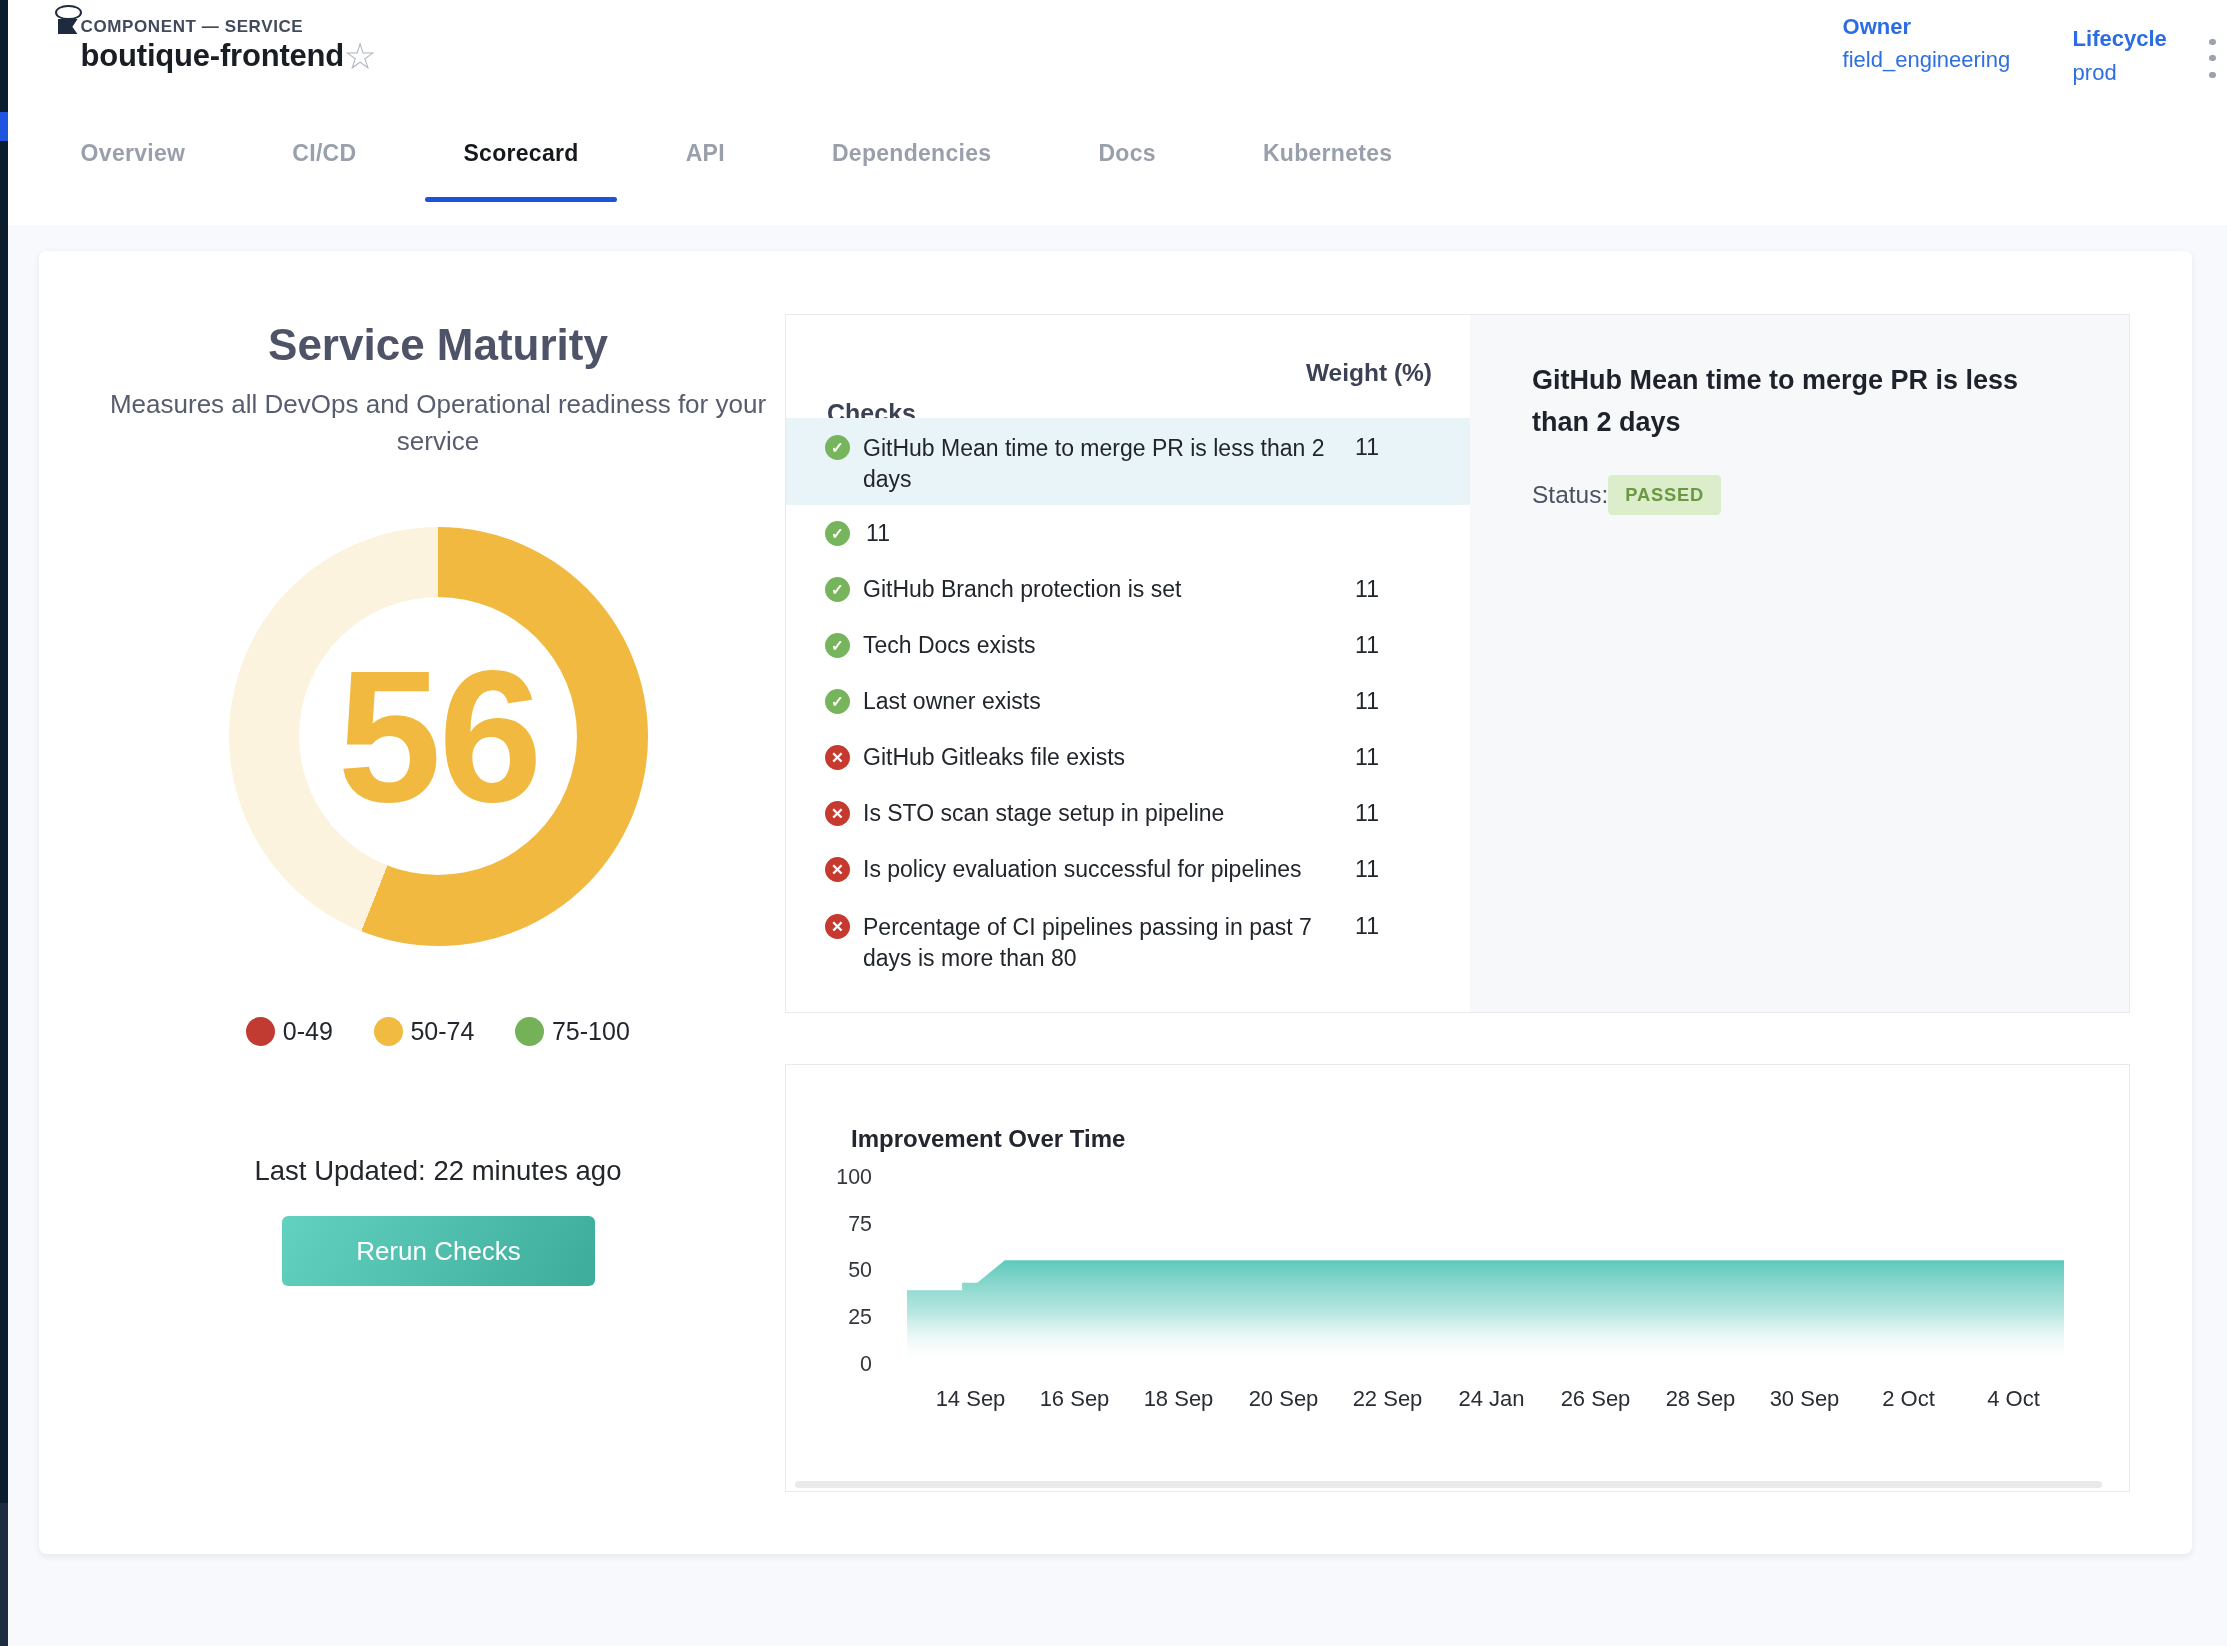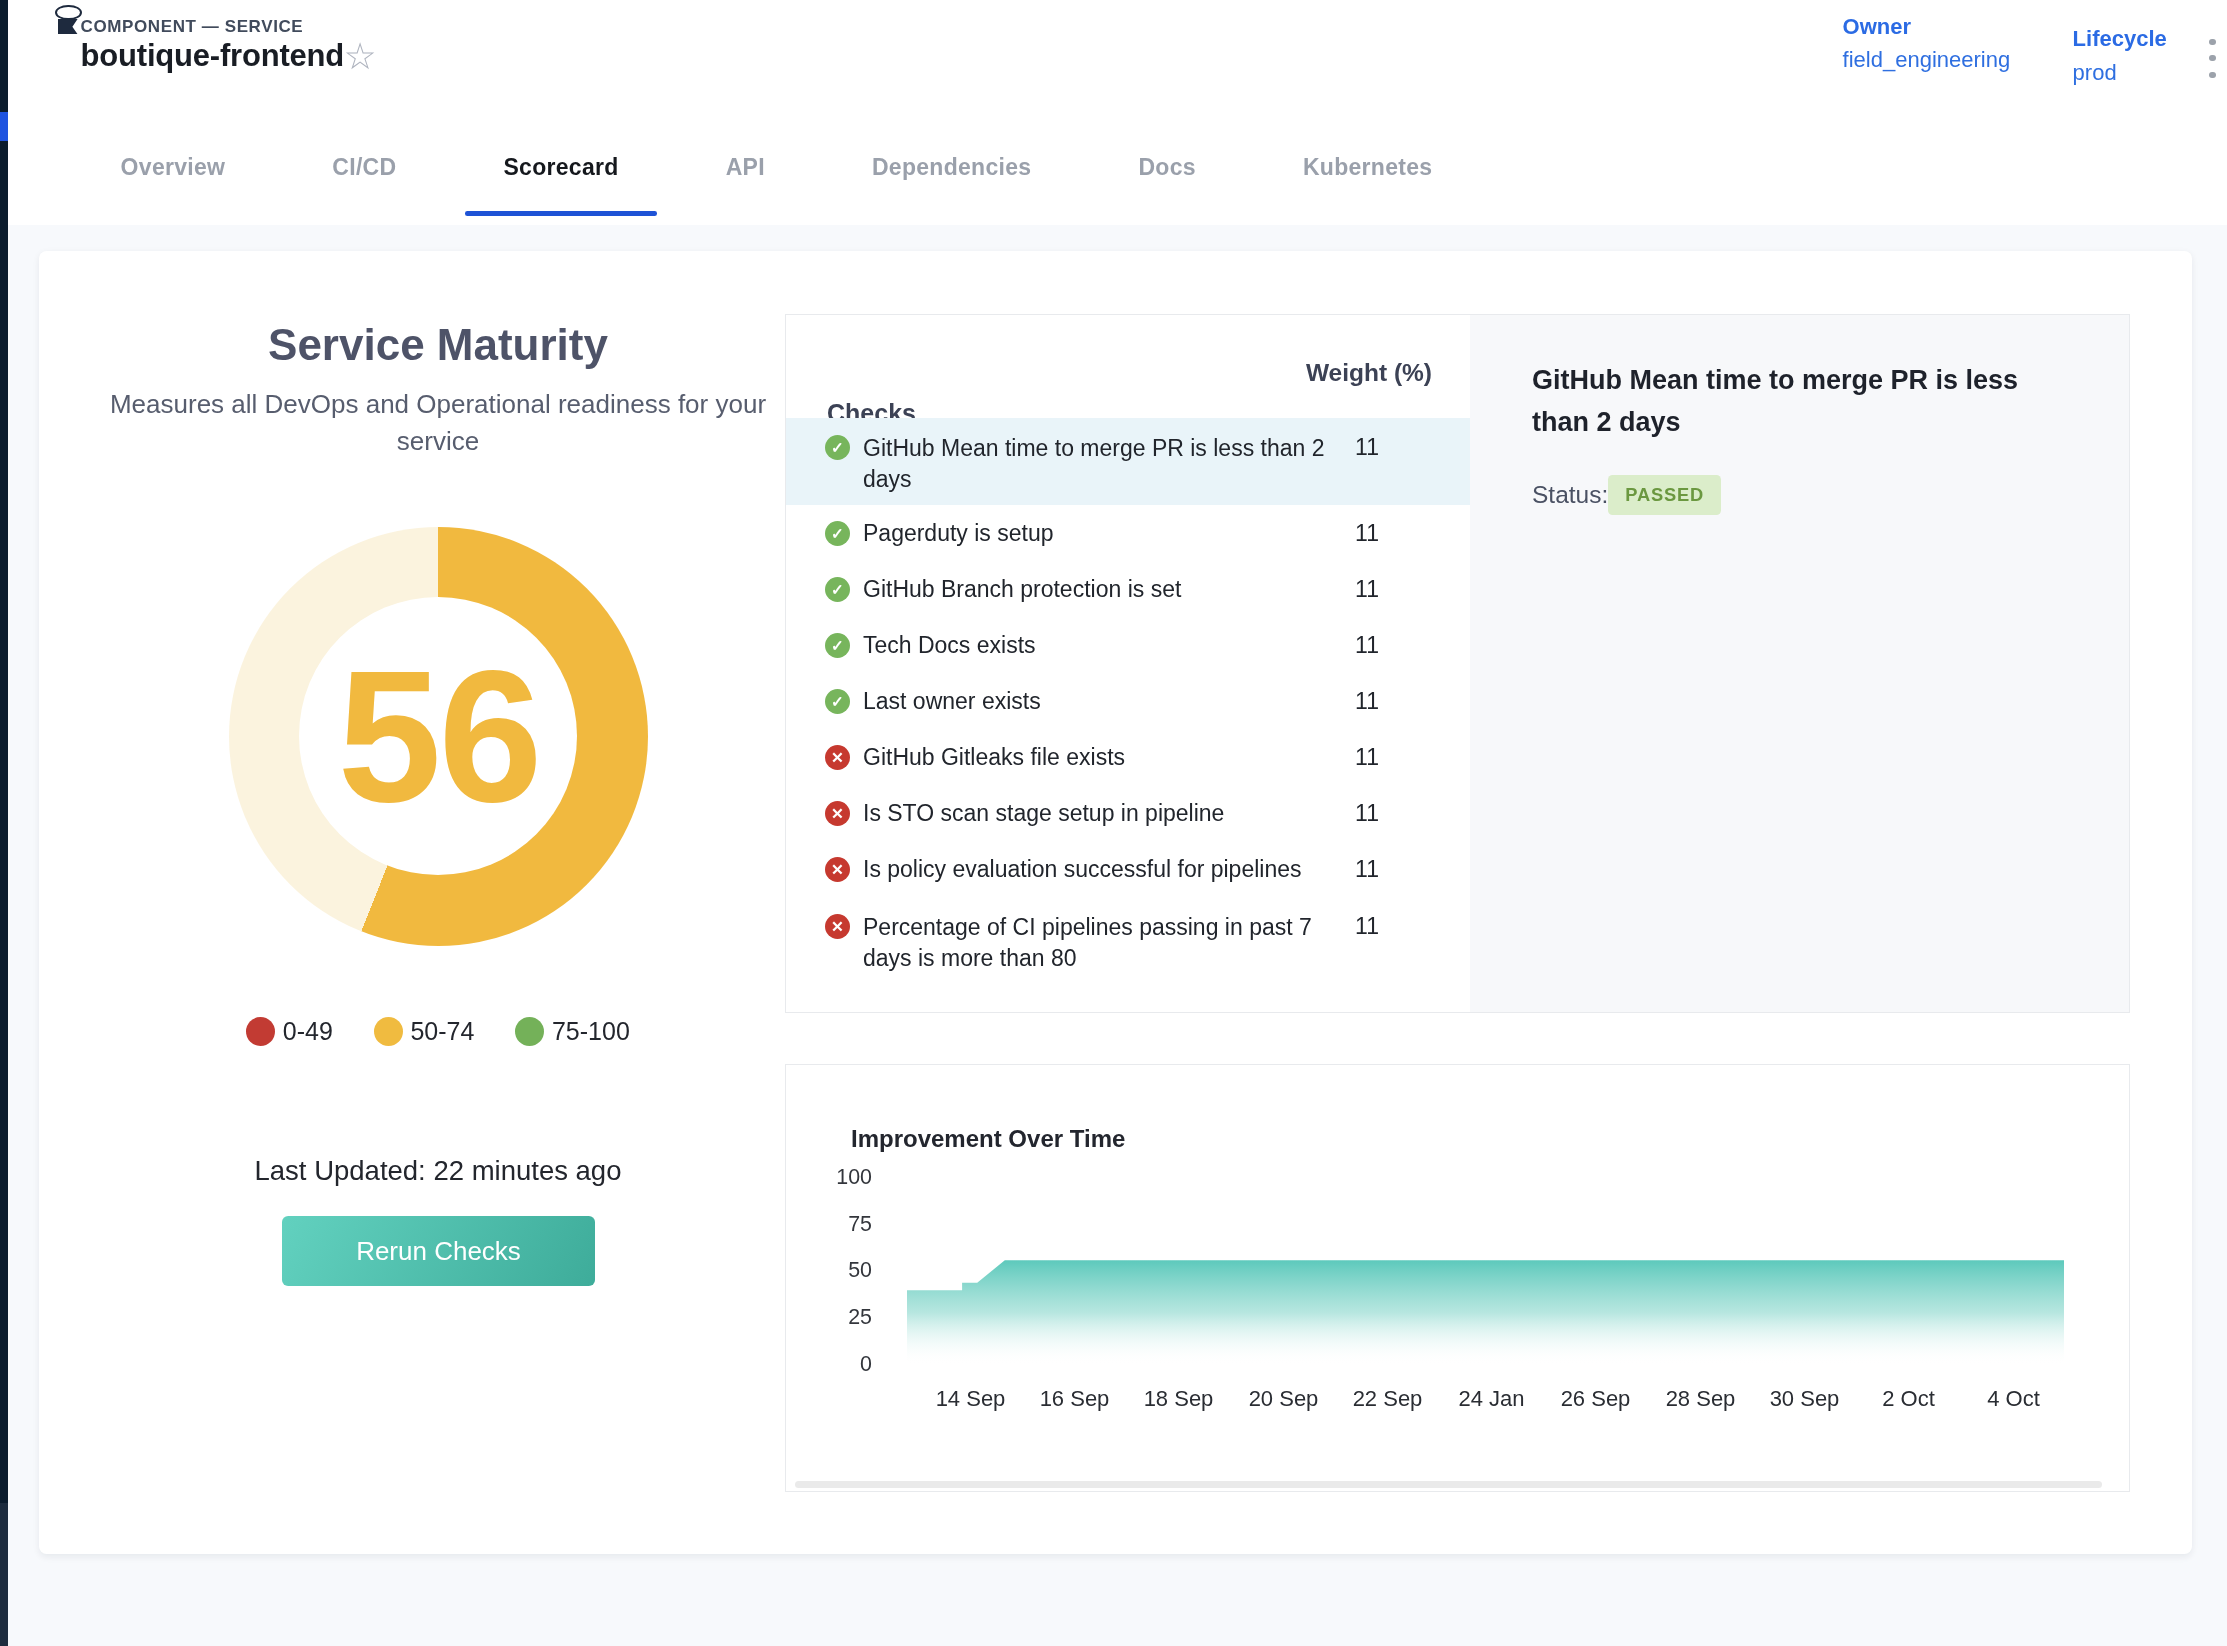--- a/index.html
+++ b/index.html
@@ -31,21 +31,21 @@
   .lifecycle-label{left:2065px;top:26px;}
   .lifecycle-value{left:2065px;top:60px;}
   .kebab{position:absolute;left:2195px;top:37px;width:20px;height:49px;cursor:pointer;}
   .kebab i{position:absolute;left:6.9px;width:6.1px;height:6.1px;border-radius:50%;background:#9CA2AB;}
   .kebab i:nth-child(1){top:1.5px;}
   .kebab i:nth-child(2){top:18.3px;}
   .kebab i:nth-child(3){top:35px;}
 
   
   .tabbar{position:absolute;left:7.6px;top:102px;right:0;height:123px;background:#ffffff;}
-  .tabs{position:absolute;left:73px;top:52px;display:flex;gap:107px;margin-left:40px;}
+  .tabs{position:absolute;left:73px;top:38px;display:flex;gap:107px;}
   .tab{position:relative;font-size:23px;font-weight:600;color:#9AA0AB;letter-spacing:0.3px;padding-bottom:35px;cursor:pointer;white-space:nowrap;}
   .tab.active{color:#15181D;font-weight:700;}
   .tab.active::after{content:"";position:absolute;left:-38px;right:-38px;bottom:0;height:5.4px;background:#1E53D6;border-radius:2.3px;}
 
   
   .card{position:absolute;left:39px;top:251px;width:2153px;height:1303px;background:#ffffff;border-radius:7.6px;
     box-shadow:0 2.3px 7.6px rgba(16,24,40,.07);}
 
   
   .sm-title{position:absolute;left:0;top:69px;width:798px;text-align:center;font-size:44px;font-weight:700;color:#4E5368;}
@@ -163,21 +163,20 @@
       <div class="checks-h">Checks</div>
       <div class="weight-h">Weight (%)</div>
       <div class="rows" id="check-rows">
           <div class="check-row selected two-line">
             <span class="check-ic ok">✓</span>
             <span class="check-label">GitHub Mean time to merge PR is less than 2 days</span>
             <span class="check-weight">11</span>
           </div>
           <div class="check-row">
             <span class="check-ic ok">✓</span>
-            <span class="check-label">Pagerduty is setup</span>
             <span class="check-weight">11</span>
           </div>
           <div class="check-row">
             <span class="check-ic ok">✓</span>
             <span class="check-label">GitHub Branch protection is set</span>
             <span class="check-weight">11</span>
           </div>
           <div class="check-row">
             <span class="check-ic ok">✓</span>
             <span class="check-label">Tech Docs exists</span>

